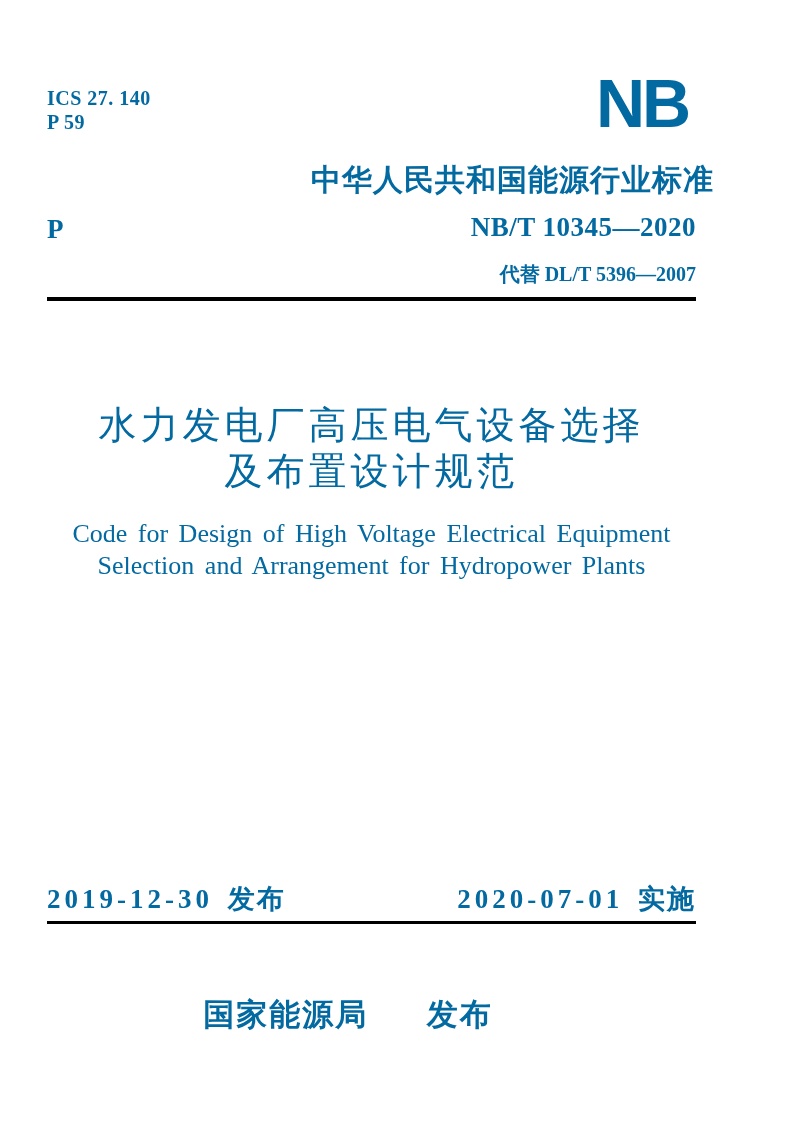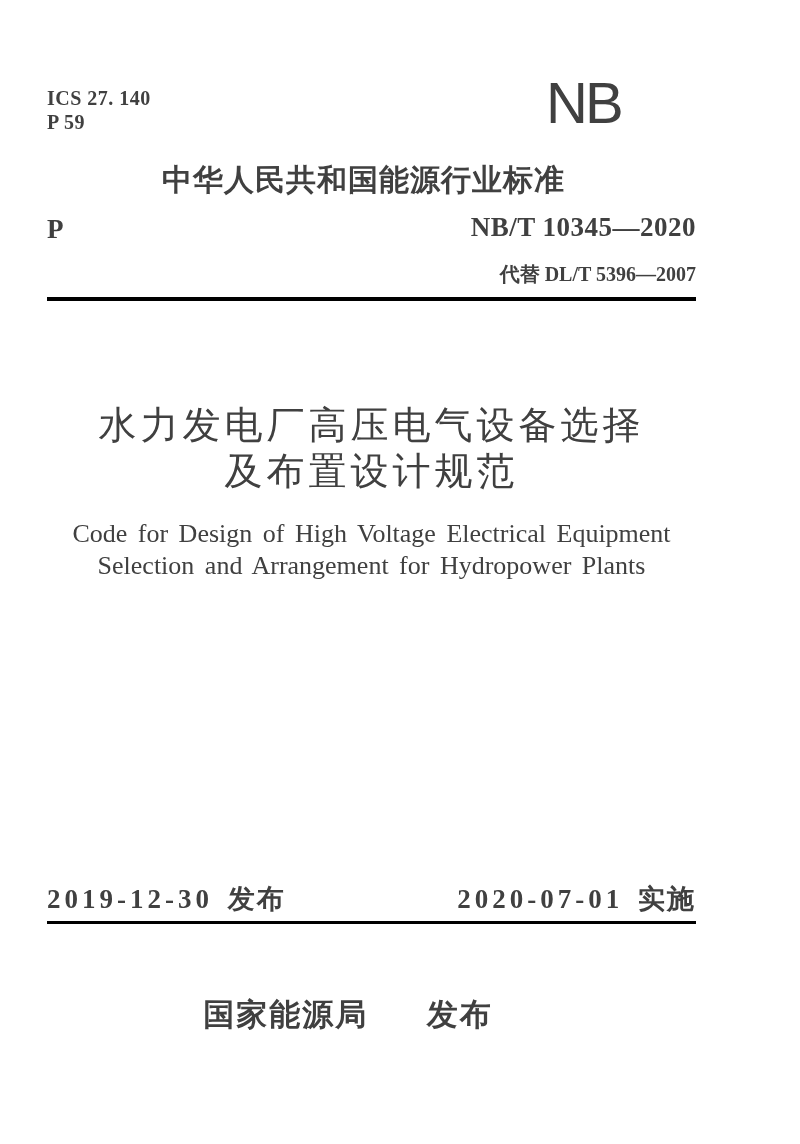--- a/index.html
+++ b/index.html
@@ -5,55 +5,55 @@
   html, body {
     margin: 0;
     padding: 0;
     background: #ffffff;
   }
   .page {
     position: relative;
     width: 800px;
     height: 1144px;
     background: #ffffff;
-    color: #404040;
+    color: #0369a1;
     overflow: hidden;
   }
 
   
   .ics-block {
     position: absolute;
     left: 47px;
     top: 86px;
     font-family: "Liberation Serif", "DejaVu Serif", serif;
     font-weight: bold;
     font-size: 20px;
     line-height: 24px;
     letter-spacing: 0.5px;
   }
 
   
   .nb-logo {
     position: absolute;
-    left: 546px;
+    left: 596px;
     top: 62px;
     font-family: "Liberation Sans", "DejaVu Sans", sans-serif;
-    font-weight: normal;
-    font-size: 58px;
+    font-weight: bold;
+    font-size: 68px;
     line-height: 82px;
     letter-spacing: -3px;
   }
 
   
   .standard-type {
     position: absolute;
-    left: 39px;
+    left: 65px;
     top: 163px;
     width: 649px;
-    text-align: center;
+    text-align: right;
     font-family: "Liberation Sans", "DejaVu Sans", sans-serif;
     font-weight: bold;
     font-size: 30px;
     line-height: 34px;
     letter-spacing: 1px;
   }
 
   
   .doc-class {
     position: absolute;

